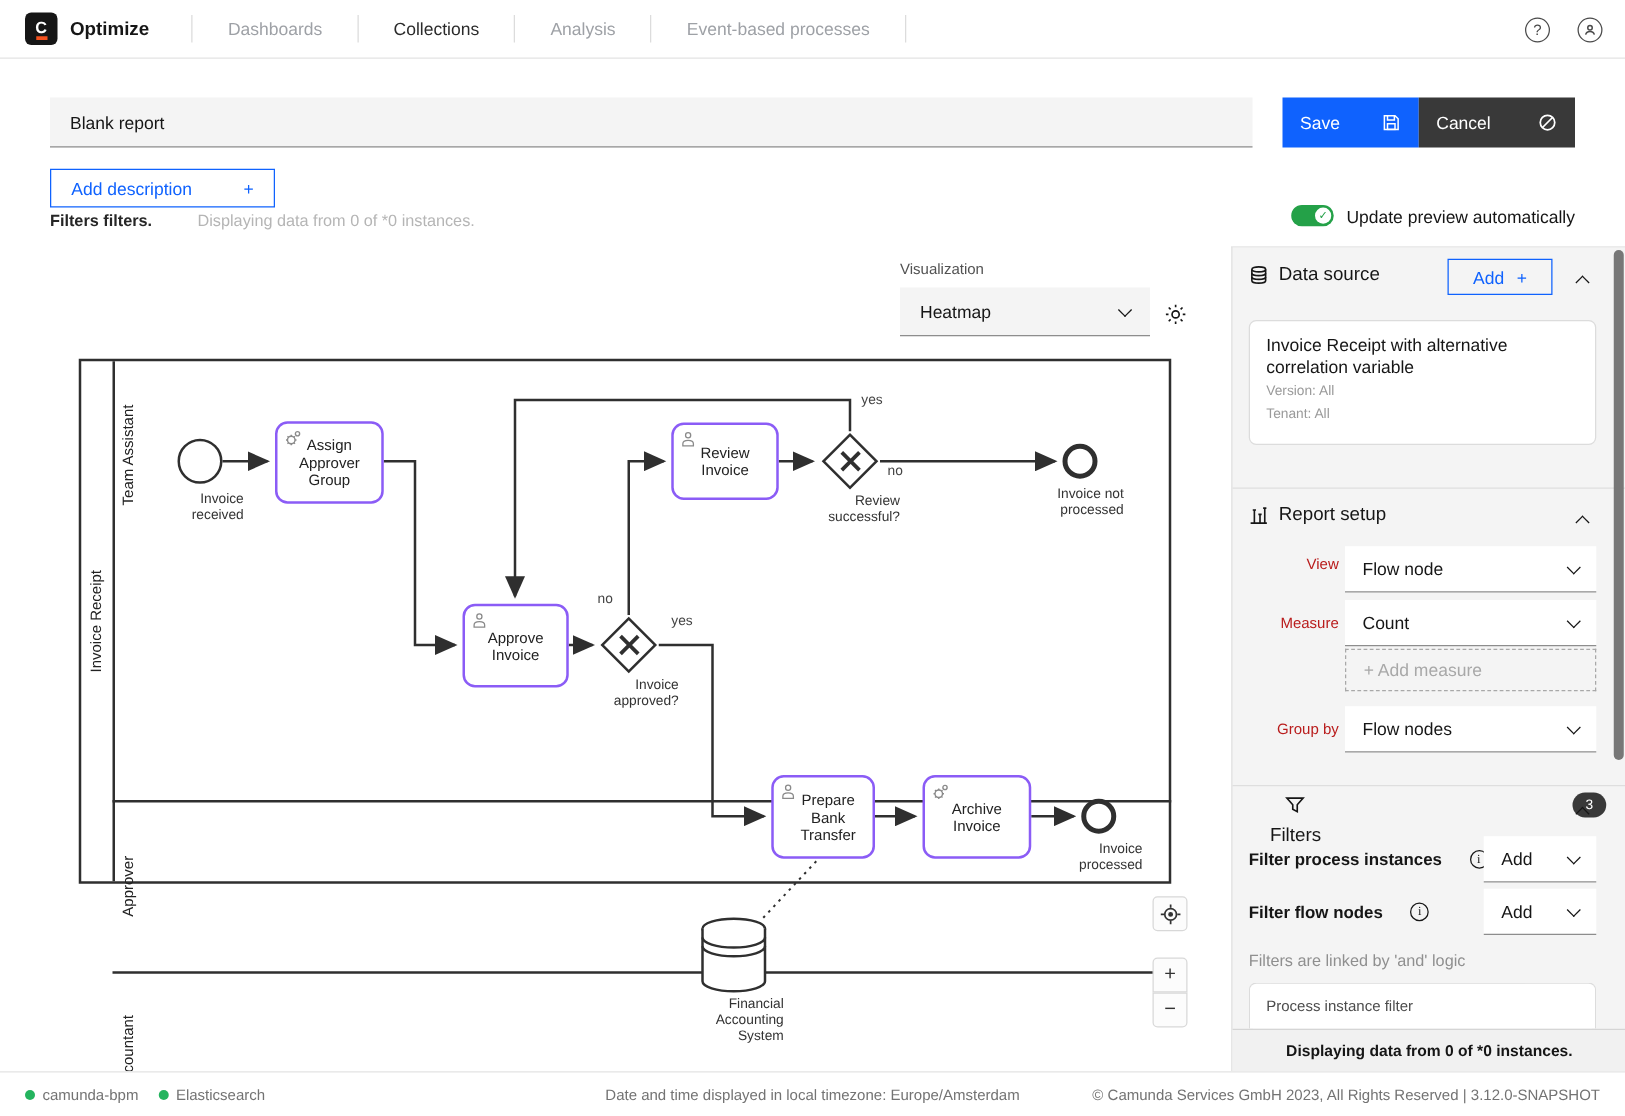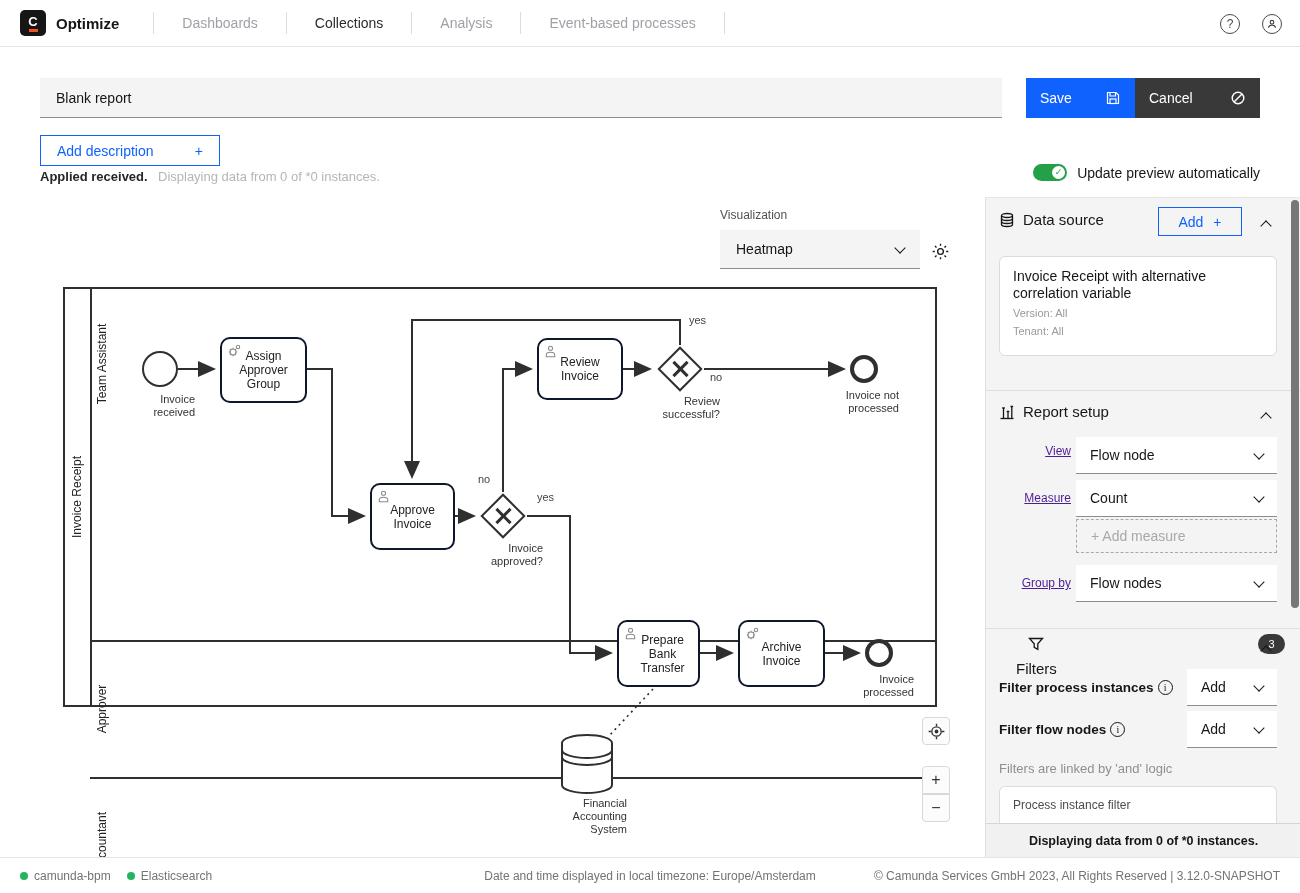--- a/index.html
+++ b/index.html
@@ -53,21 +53,21 @@
   .viz-gear { position:absolute; left:928px; top:42px; width:24px; height:24px; display:flex;
     align-items:center; justify-content:center; cursor:pointer; }
   
   .pool { position:absolute; left:63px; top:90px; width:874px; height:420px; border:2px solid #2f2f2f; }
   .pool-label-cell { position:absolute; left:0; top:0; width:27px; height:100%;
     border-right:2px solid #2f2f2f; display:flex; align-items:center; justify-content:center; }
   .lane-divider { position:absolute; left:27px; width:843px; height:0; border-top:2px solid #2f2f2f; }
   .lane-label-cell { position:absolute; width:24px; display:flex; align-items:center; justify-content:center; }
   .rot { transform:rotate(-90deg); white-space:nowrap; font-size:12px; color:#222; }
   svg.edges { position:absolute; left:0; top:0; width:985px; height:660px; pointer-events:none; }
-  .task { position:absolute; background:#fff; border:2px solid #0f172a; border-radius:10px;
+  .task { position:absolute; background:#fff; border:2px solid #8b5cf6; border-radius:10px;
     display:flex; align-items:center; justify-content:center; text-align:center;
     font-size:12px; color:#222; line-height:14px; padding:4px 6px; cursor:pointer; }
   .task .ticon { position:absolute; left:4px; top:4px; }
   .event { position:absolute; background:#fff; border-radius:50%; cursor:pointer; }
   .event.start { width:36px; height:36px; border:2px solid #2f2f2f; }
   .event.end { width:28px; height:28px; border:4px solid #2f2f2f; }
   .gateway { position:absolute; width:48px; height:48px; cursor:pointer; }
   .gateway .diamond { position:absolute; left:8px; top:8px; width:32px; height:32px;
     background:#fff; border:2px solid #2f2f2f; transform:rotate(45deg); }
   .gateway .xmark { position:absolute; left:0; top:0; width:48px; height:48px; }
@@ -89,29 +89,29 @@
   .chev.up { transform:rotate(-135deg); margin-top:4px; }
   .chev.down { transform:rotate(45deg); margin-top:-3px; }
   .btn-ds-add { position:absolute; left:172px; top:9px; width:84px; height:29px; background:transparent;
     border:1px solid #0f62fe; color:#0f62fe; font-size:14px; display:flex; align-items:center;
     justify-content:center; gap:10px; cursor:pointer; }
   .ds-card { position:absolute; left:13px; top:58px; width:278px; height:100px; background:#fff;
     border:1px solid #dcdcdc; border-radius:6px; padding:11px 13px; }
   .ds-card .t { font-size:14px; line-height:17px; color:#161616; }
   .ds-card .s { font-size:11px; line-height:14px; color:#9a9a9a; margin-top:4px; }
   .divider-h { position:absolute; left:0; width:315px; height:0; border-top:1px solid #dedede; }
-  .form-label { position:absolute; left:0; width:85px; text-align:right; font-size:12px; color:#4c1d95;text-decoration:underline; }
+  .form-label { position:absolute; left:0; width:85px; text-align:right; font-size:12px; color:#b91c1c; }
   .field { position:absolute; left:90px; width:201px; height:37px; background:#fff;
     border-bottom:1px solid #8d8d8d; display:flex; align-items:center; justify-content:space-between;
     padding:0 14px; font-size:14px; color:#161616; cursor:pointer; }
   .add-measure { position:absolute; left:90px; width:201px; height:34px; border:1px dashed #a8a8a8;
     background:transparent; color:#a8a8a8; font-size:14px; display:flex; align-items:center;
     padding:0 14px; cursor:pointer; }
   .filter-row-label { position:absolute; font-size:13.5px; font-weight:700; color:#161616;
-    display:flex; align-items:center; gap:4px; }
+    display:flex; align-items:center; gap:22px; }
   .info-icon { width:15px; height:15px; border:1px solid #161616; border-radius:50%;
     font-family:"Liberation Serif", serif; font-size:10px; display:inline-flex;
     align-items:center; justify-content:center; font-weight:400; }
   .field.small { left:201px; width:90px; }
   .badge { position:absolute; left:242px; top:-2px; width:27px; height:20px; background:#393939;
     color:#fff; border-radius:10px; font-size:11px; display:flex; align-items:center; justify-content:center; }
   .logic-note { position:absolute; left:13px; font-size:13px; color:#8f8f8f; }
   .pif-card { position:absolute; left:13px; top:588px; width:278px; height:37px; background:#fff;
     border:1px solid #dcdcdc; border-radius:6px 6px 0 0; border-bottom:none; padding:11px 13px;
     font-size:12px; color:#4c4c4c; overflow:hidden; }
@@ -177,21 +177,21 @@
     <svg width="16" height="16" viewBox="0 0 16 16" fill="none" stroke="#fff" stroke-width="1.4">
       <circle cx="8" cy="8" r="5.8"></circle>
         <line x1="12" y1="4" x2="4" y2="12"></line>
     </svg>
   </button>
   <button class="btn-add-desc">
     <span>Add description</span>
     <span>+</span>
   </button>
   <div class="applied-row">
-    <span class="applied-label">Applied received.</span>
+    <span class="applied-label">Filters filters.</span>
     <span class="displaying-label">Displaying data from 0 of *0 instances.</span>
   </div>
   <div class="auto-row">
     <div class="toggle">
       <span class="knob">✓</span>
     </div>
     <span class="auto-label">Update preview automatically</span>
   </div>
 
   <div class="canvas">

